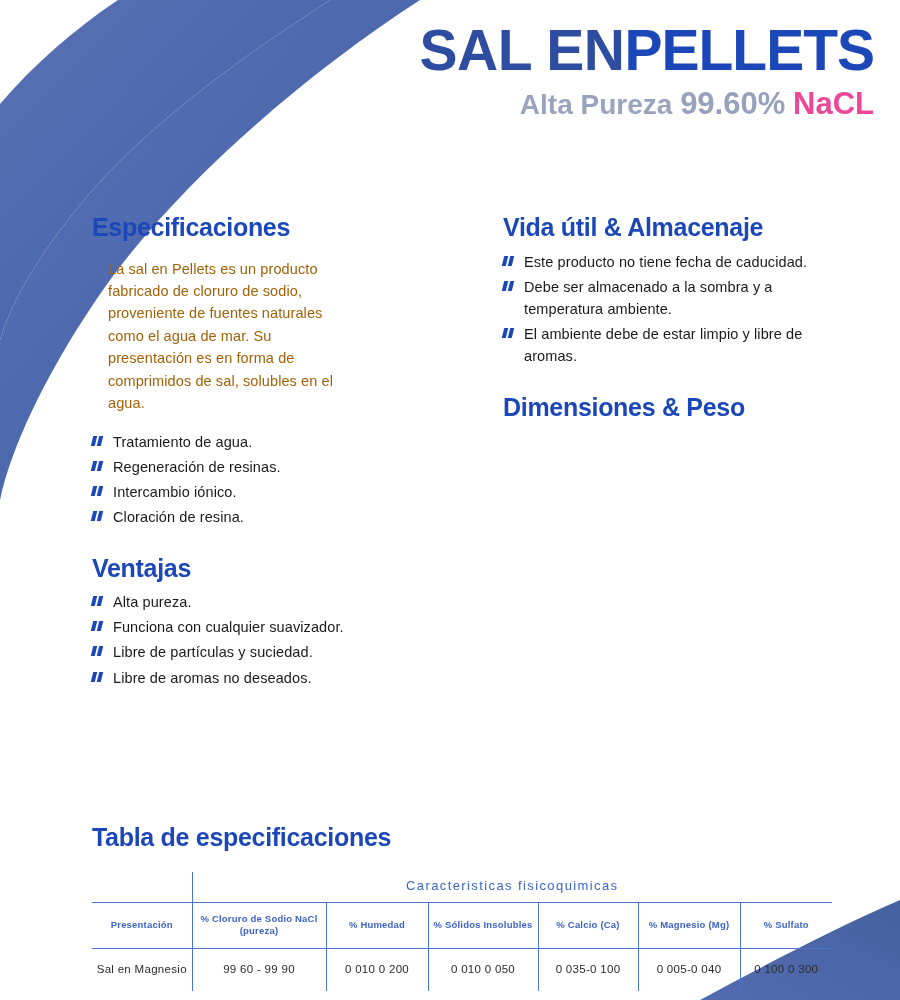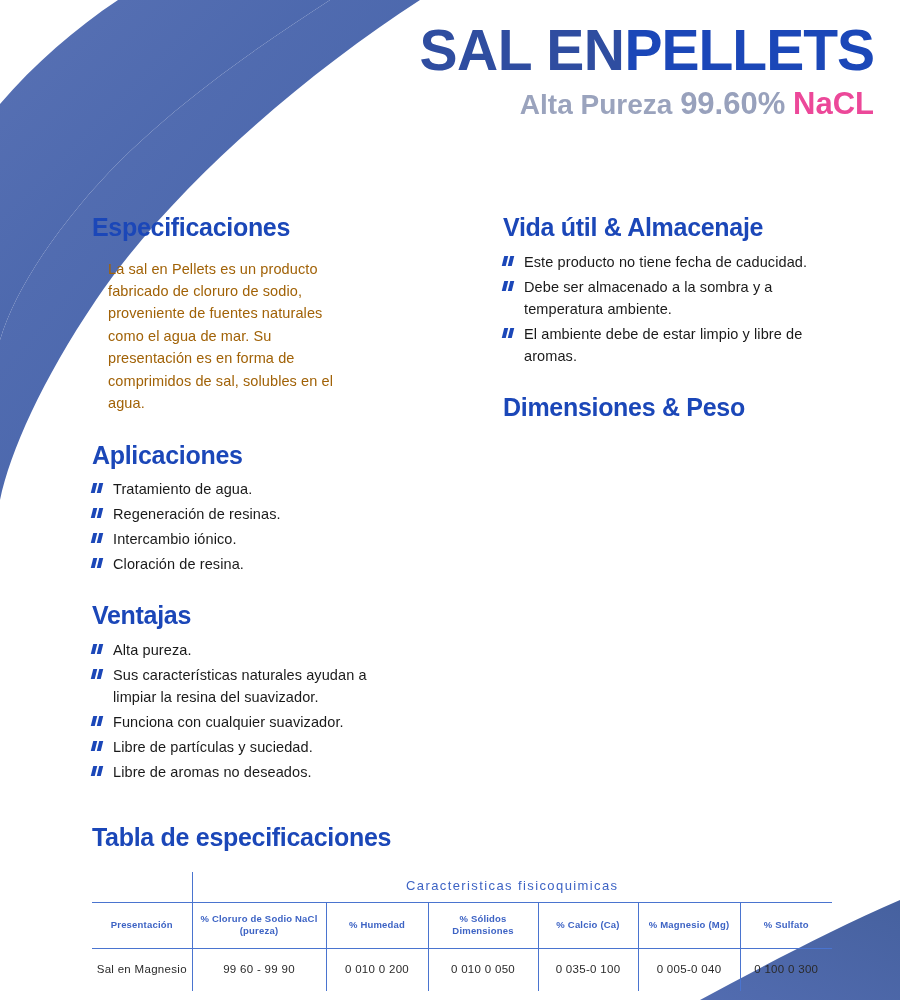--- a/index.html
+++ b/index.html
@@ -250,32 +250,30 @@
     <span class="subtitle-num">99.60%</span>
     <span class="subtitle-nacl">NaCL</span>
   </div>
 </div>
 
 <div class="col-left">
 
   <h2 class="section-title">Especificaciones</h2>
   <p class="body-text">La sal en Pellets es un producto fabricado de cloruro de sodio, proveniente de fuentes naturales como el agua de mar. Su presentación es en forma de comprimidos de sal, solubles en el agua.</p>
 
-  <h2 class="section-title spaced">Aplicaciones</h2>
   <ul class="bullets">
     <li><span class="bullet-mark"></span><span>Tratamiento de agua.</span></li>
     <li><span class="bullet-mark"></span><span>Regeneración de resinas.</span></li>
     <li><span class="bullet-mark"></span><span>Intercambio iónico.</span></li>
     <li><span class="bullet-mark"></span><span>Cloración de resina.</span></li>
   </ul>
 
   <h2 class="section-title spaced">Ventajas</h2>
   <ul class="bullets">
     <li><span class="bullet-mark"></span><span>Alta pureza.</span></li>
-    <li><span class="bullet-mark"></span><span>Sus características naturales ayudan a limpiar la resina del suavizador.</span></li>
     <li><span class="bullet-mark"></span><span>Funciona con cualquier suavizador.</span></li>
     <li><span class="bullet-mark"></span><span>Libre de partículas y suciedad.</span></li>
     <li><span class="bullet-mark"></span><span>Libre de aromas no deseados.</span></li>
   </ul>
 
 </div>
 
 <div class="col-right">
 
   <h2 class="section-title">Vida útil &amp; Almacenaje</h2>
@@ -303,21 +301,21 @@
     </colgroup>
     <thead>
       <tr>
         <td class="group-blank"></td>
         <td class="group-head" colspan="6">Caracteristicas fisicoquimicas</td>
       </tr>
       <tr>
         <th class="col-head first">Presentación</th>
         <th class="col-head">% Cloruro de Sodio NaCl (pureza)</th>
         <th class="col-head">% Humedad</th>
-        <th class="col-head">% Sólidos Dimensiones</th>
+        <th class="col-head">% Sólidos Insolubles</th>
         <th class="col-head">% Calcio (Ca)</th>
         <th class="col-head">% Magnesio (Mg)</th>
         <th class="col-head">% Sulfato</th>
       </tr>
     </thead>
     <tbody>
       <tr>
         <td class="cell first">Sal en Magnesio</td>
         <td class="cell">99 60 - 99 90</td>
         <td class="cell">0 010 0 200</td>

